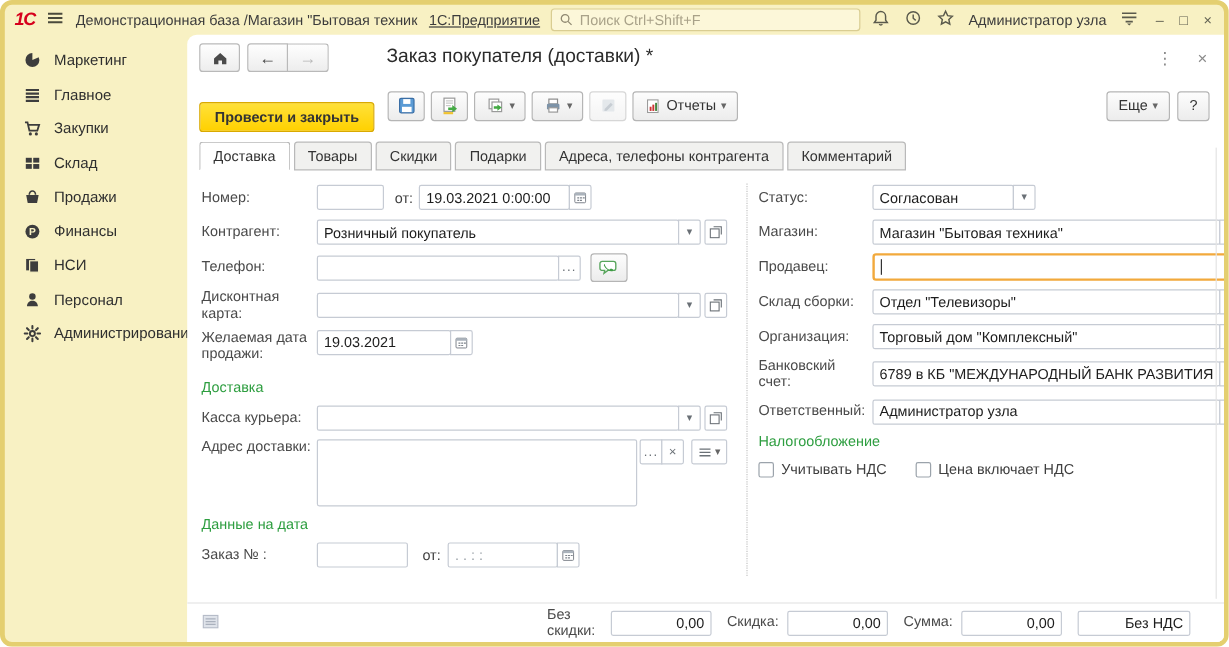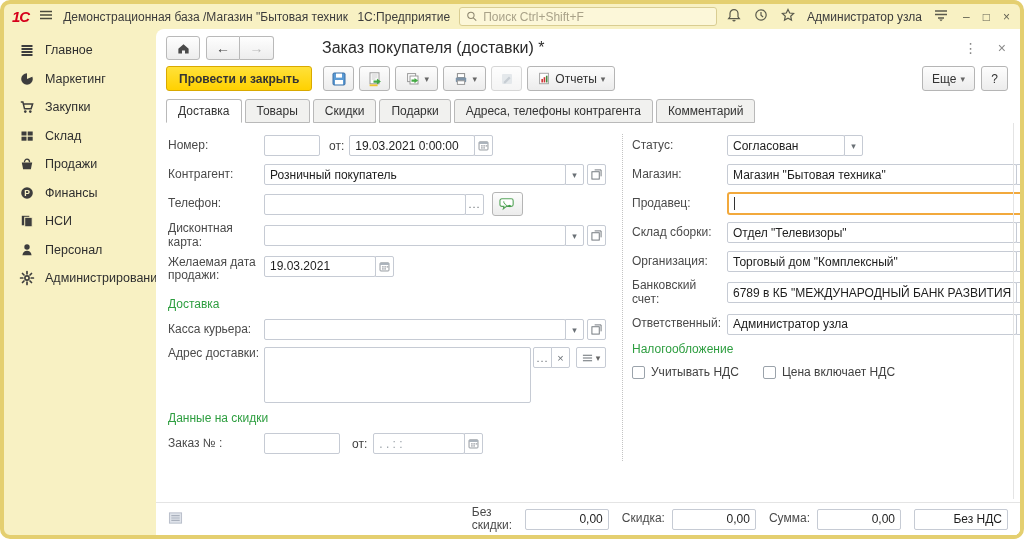--- a/index.html
+++ b/index.html
@@ -4,21 +4,21 @@
 <style>
   * { box-sizing: border-box; margin: 0; padding: 0; }
   html,body { width:1024px; height:539px; }
   body { background:#fff; font-family:"Liberation Sans","DejaVu Sans",sans-serif; position:relative; }
   .window { position:absolute; inset:0; border:4px solid #E4CF70; border-radius:10px; overflow:hidden; background:#F8F1C3; }
 
   
   .topbar { height:25px; display:flex; align-items:center; padding:0 10px 0 8px; gap:9px; font-size:12px; color:#3c3c3c; }
   .logo { color:#D6001C; font-weight:bold; font-style:italic; font-size:15px; letter-spacing:-1px; flex:none; }
   .app-title { white-space:nowrap; overflow:hidden; max-width:330px; }
-  .app-name { white-space:nowrap; }
+  .app-name { white-space:nowrap;text-decoration:underline; }
   .search { display:flex; align-items:center; gap:5px; background:#FCF7D9; border:1px solid #D9CD92; border-radius:3px; height:19px; padding:0 6px; width:258px; flex:none; }
   .search input { border:none; background:transparent; outline:none; font-size:12px; color:#444; width:100%; font-family:inherit; }
   .search input::placeholder { color:#A9A289; }
   .tb-right { margin-left:auto; display:flex; align-items:center; gap:11px; }
   .user { font-size:12px; color:#3c3c3c; white-space:nowrap; }
   .winctl { display:flex; gap:13px; color:#63635４; color:#636354; font-size:12px; margin-left:3px; }
   .winctl span { cursor:default; }
 
   
   .body-row { display:flex; height:calc(100% - 25px); }
@@ -33,21 +33,21 @@
   .navbtn { width:34px; height:24px; border:1px solid #b9b9b9; border-radius:3px; background:linear-gradient(#fefefe,#ededed); display:flex; align-items:center; justify-content:center; color:#444; font-size:14px; }
   .navgroup { display:flex; }
   .navgroup .navbtn:first-child { border-radius:3px 0 0 3px; }
   .navgroup .navbtn:last-child { border-left:none; border-radius:0 3px 3px 0; color:#b8b8b8; }
   .ftitle { font-size:16px; color:#2b2b2b; margin-left:42px; white-space:nowrap; }
   .hdr-right { margin-left:auto; display:flex; gap:20px; color:#8a8a8a; font-size:14px; padding-right:2px; }
 
   
   .toolbar { display:flex; align-items:center; gap:5px; padding:4px 12px 7px 10px; }
   .btn { height:25px; border:1px solid #b5b5b5; border-radius:3px; background:linear-gradient(#fdfdfd,#ececec); display:inline-flex; align-items:center; justify-content:center; gap:4px; padding:0 9px; font-size:12px; color:#333; white-space:nowrap; }
-  .btn.primary { background:linear-gradient(#ffe13a,#ffd100); border-color:#d9a900; font-weight:bold; padding:0 12px; margin-right:6px; }
+  .btn.primary { background:linear-gradient(#ffe13a,#ffd100); border-color:#d9a900; font-weight:bold; padding:0 12px; margin-right:6px;margin-top:19px; }
   .ibtn { width:31px; padding:0; }
   .ibtn.drop { width:43px; }
   .caret-d { font-size:9px; color:#666; }
   .dim { opacity:.55; }
   .tool-right { margin-left:auto; display:flex; gap:6px; }
   .btn.q { width:27px; }
 
   
   .tabs { display:inline-flex; padding:1px 0 0 10px; }
   .tab { padding:4px 11px 4px; font-size:12px; color:#333; border:1px solid #b9b9b9; border-bottom:1px solid #b9b9b9; border-radius:3px 3px 0 0; background:#f1f1ef; margin-right:3px; position:relative; }
@@ -73,21 +73,21 @@
   .openbtn svg { display:block; }
   .ph { color:#9aa1a8; }
   .greenhdr { color:#2E9E40; margin:3px 0 7px; }
   .cbrow { display:flex; align-items:center; margin-right:24px; }
   .cb { width:13px; height:13px; border:1px solid #9BA3AB; border-radius:2px; background:#fff; margin-right:6px; flex:none; }
   .txta { width:267px; height:56px; border:1px solid #C6CBD4; border-radius:2px; background:#fff; flex:none; }
   .addr-btns { display:flex; align-items:flex-start; margin-left:2px; gap:0; }
   .menu-btn { margin-left:6px; width:30px; display:flex; gap:3px; }
 
   
-  .footer { position:absolute; left:0; right:0; bottom:0; height:33px; border-top:1px solid #e4e4e4; display:flex; align-items:center; padding:0 12px 0 12px; gap:7px; font-size:12px; color:#4a4a4a; background:#fff; }
+  .footer { position:absolute; left:0; right:0; bottom:0; height:33px; border-top:1px solid #e4e4e4; display:flex; align-items:center; padding:0 28px 0 12px; gap:7px; font-size:12px; color:#4a4a4a; background:#fff; }
   .ft-spacer { flex:1; }
   .ft-lbl { width:46px; line-height:1.1; flex:none; }
   .ft-lbl.one { width:auto; padding-left:6px; }
   .inp.num { width:84px; justify-content:flex-end; flex:none; }
   .inp.vat { width:94px; justify-content:flex-end; flex:none; margin-left:6px; }
 </style>
 </head>
 <body>
 
 <div class="window">
@@ -129,30 +129,30 @@
         <span>×</span>
       </span>
     </span>
   </div>
 
   <div class="body-row">
 
     <div class="sidebar">
       <div class="side-item">
         <svg width="16" height="16" viewBox="0 0 16 16">
-            <path d="M2.5 4h11M2.5 7h11M2.5 10h11M2.5 13h11" stroke="#3d3d3d" stroke-width="1.8"></path>
-          </svg>
-        <span>Главное</span>
-      </div>
-      <div class="side-item">
-        <svg width="16" height="16" viewBox="0 0 16 16">
             <circle cx="8" cy="8" r="5.8" fill="#3d3d3d"></circle>
             <path d="M8 8L8 1.6A6.4 6.4 0 0 1 13.8 5.4z" fill="#F8F1C3"></path>
           </svg>
         <span>Маркетинг</span>
+      </div>
+      <div class="side-item">
+        <svg width="16" height="16" viewBox="0 0 16 16">
+            <path d="M2.5 4h11M2.5 7h11M2.5 10h11M2.5 13h11" stroke="#3d3d3d" stroke-width="1.8"></path>
+          </svg>
+        <span>Главное</span>
       </div>
       <div class="side-item">
         <svg width="16" height="16" viewBox="0 0 16 16">
             <path d="M1.8 3h2.1l1.6 6.8h6.6L13.6 5H4.6" fill="none" stroke="#3d3d3d" stroke-width="1.5"></path>
             <circle cx="6.3" cy="12.6" r="1.3" fill="#3d3d3d"></circle>
             <circle cx="11.3" cy="12.6" r="1.3" fill="#3d3d3d"></circle>
           </svg>
         <span>Закупки</span>
       </div>
       <div class="side-item">
@@ -373,21 +373,21 @@
               <span class="sq dots" style="border-radius:2px 0 0 2px">...</span>
               <span class="sq" style="margin-left:-1px;border-radius:0 2px 2px 0;font-size:11px">×</span>
               <span class="sq menu-btn">
                   <svg width="11" height="10" viewBox="0 0 12 10">
                     <path d="M1 2h10M1 5h10M1 8h10" stroke="#6a7076" stroke-width="1.3"></path>
                   </svg>
                   <span class="caret-d">▾</span>
                 </span>
             </span>
           </div>
-          <div class="greenhdr" style="margin-top:8px">Данные на скидки</div>
+          <div class="greenhdr" style="margin-top:8px">Данные на дата</div>
           <div class="frow">
             <span class="lbl">Заказ № :</span>
             <span class="inp" style="width:76px"></span>
             <span style="margin:0 6px 0 12px">от:</span>
             <span class="inp ph" style="width:92px">. .      : :</span>
             <span class="sq att">
                 <svg width="13" height="13" viewBox="0 0 16 16">
                   <rect x="2.5" y="3.5" width="11" height="10" rx="1" fill="#fff" stroke="#7c828a"></rect>
                   <rect x="2.5" y="3.5" width="11" height="2.6" fill="#aab2bb"></rect>
                   <path d="M5 8.5h2M7.8 8.5h2M10.6 8.5h2M5 11h2M7.8 11h2" stroke="#7c828a" stroke-width="1.2"></path>

